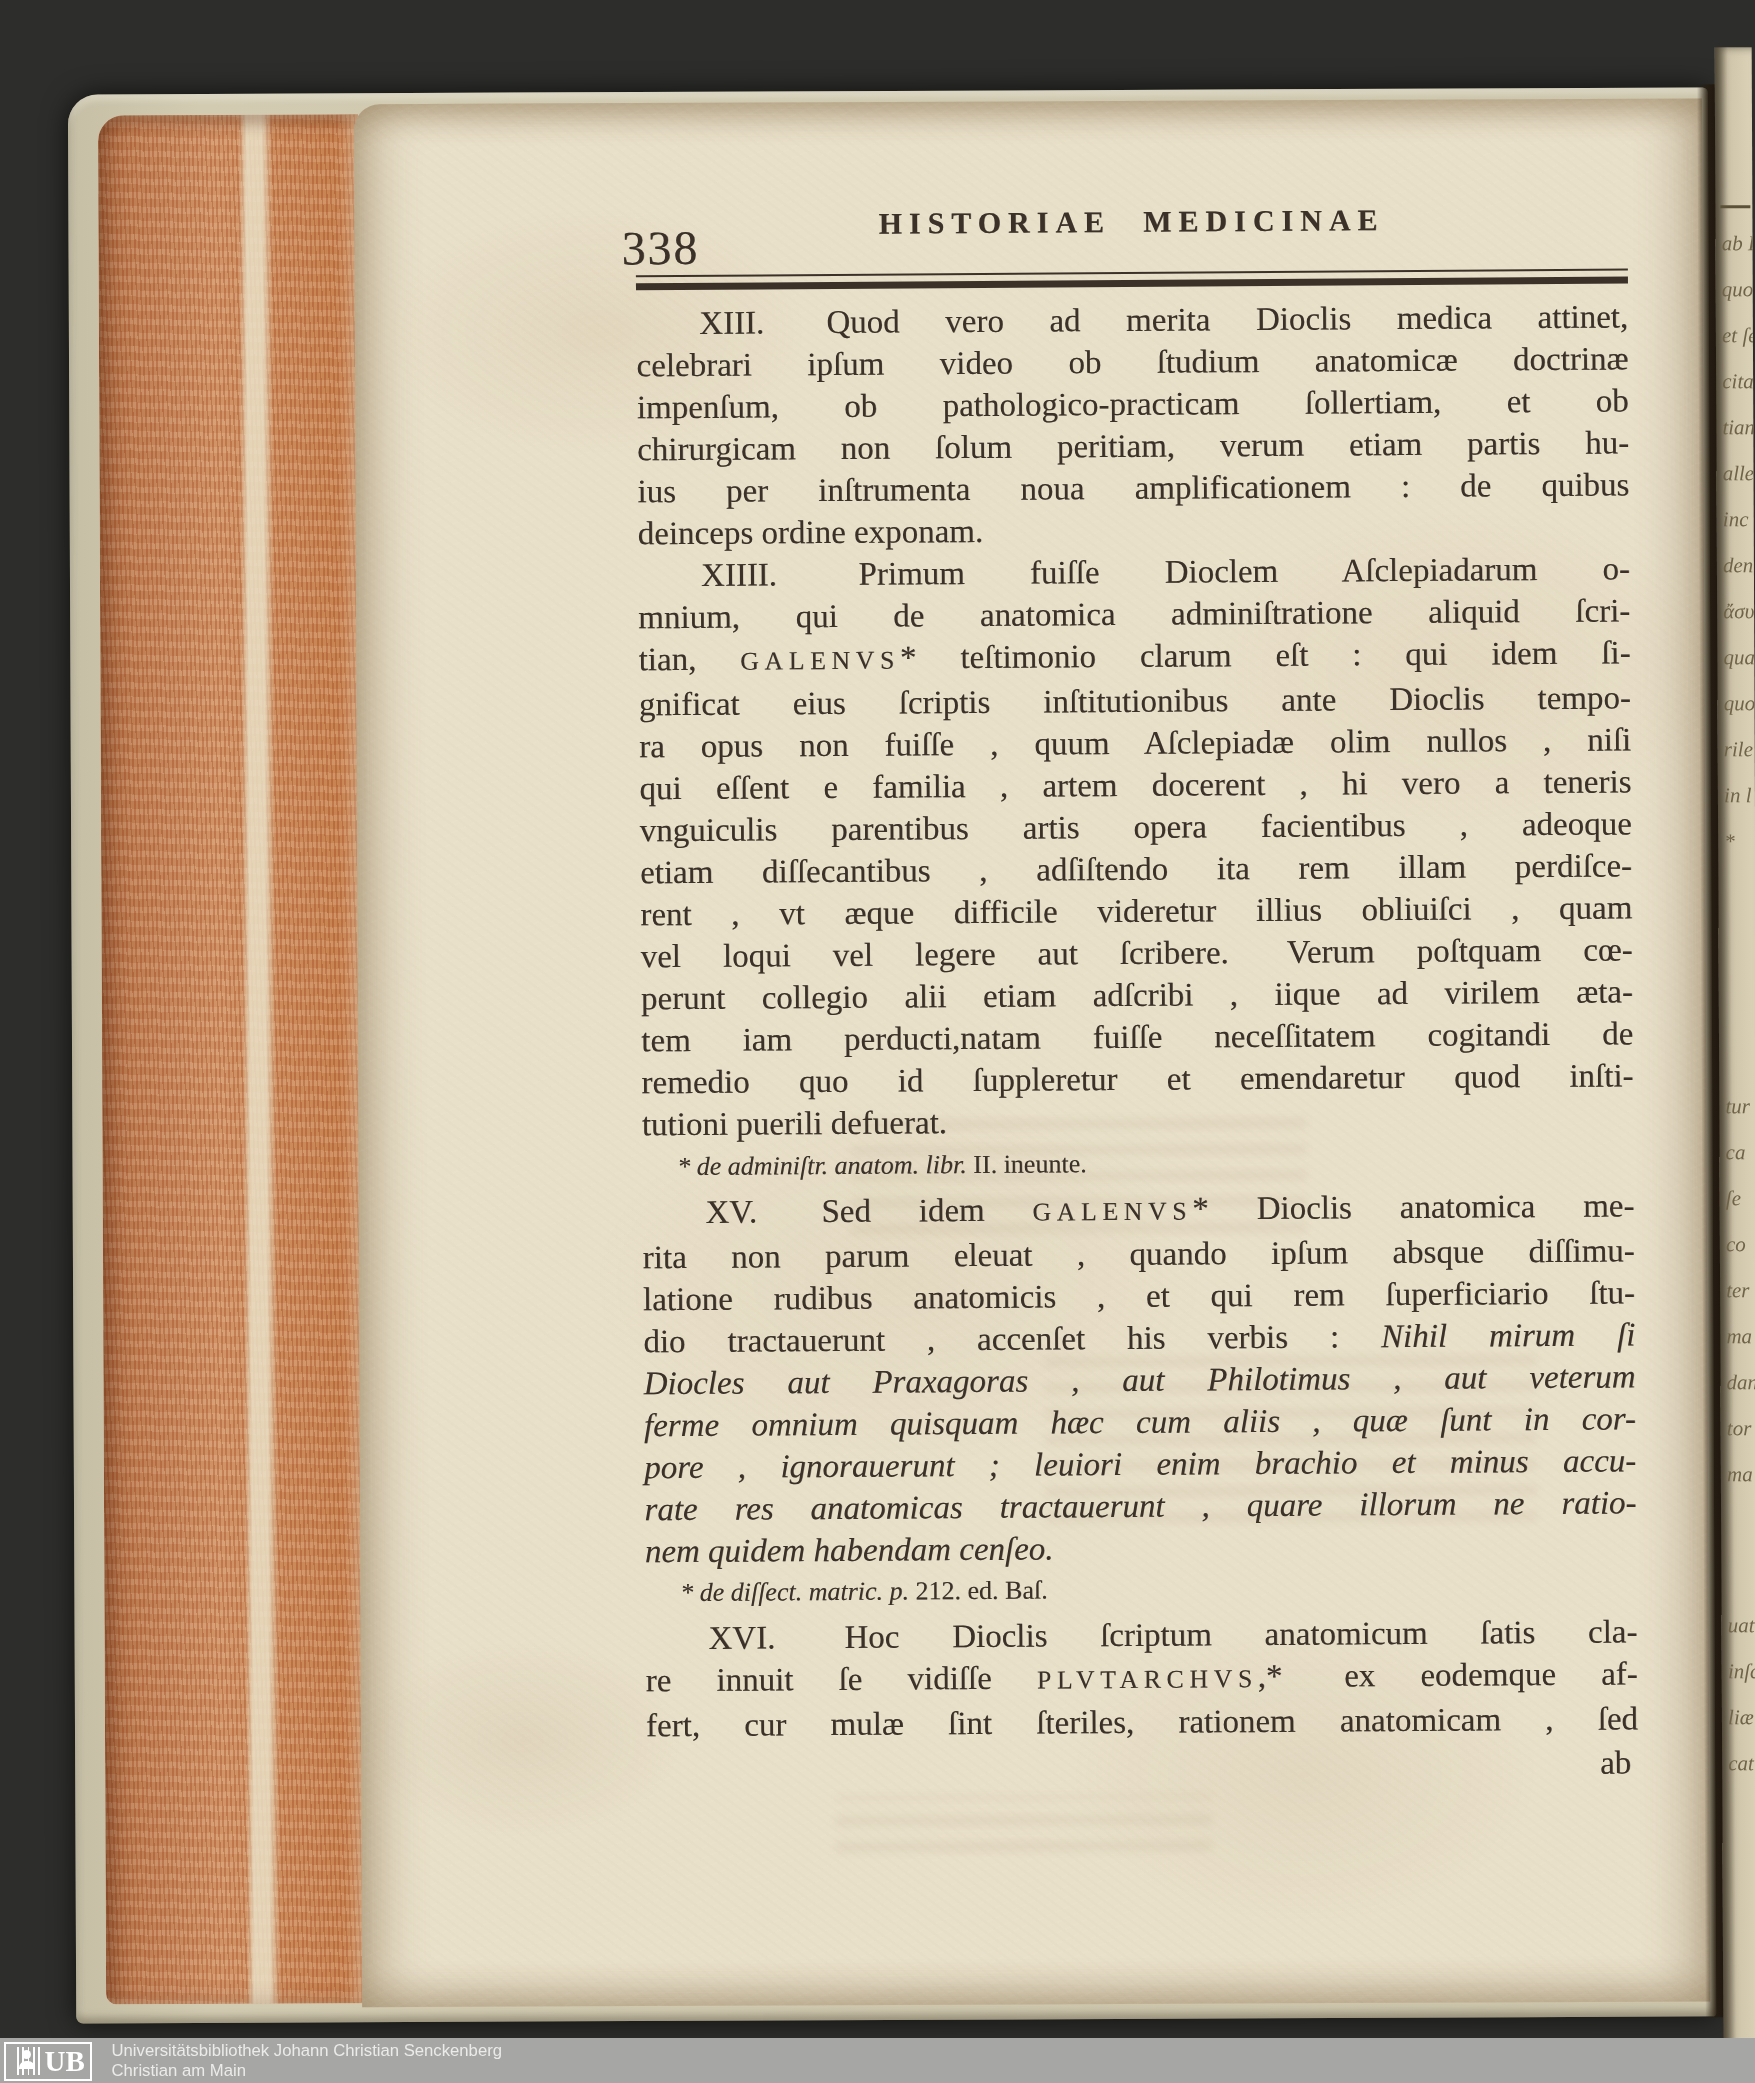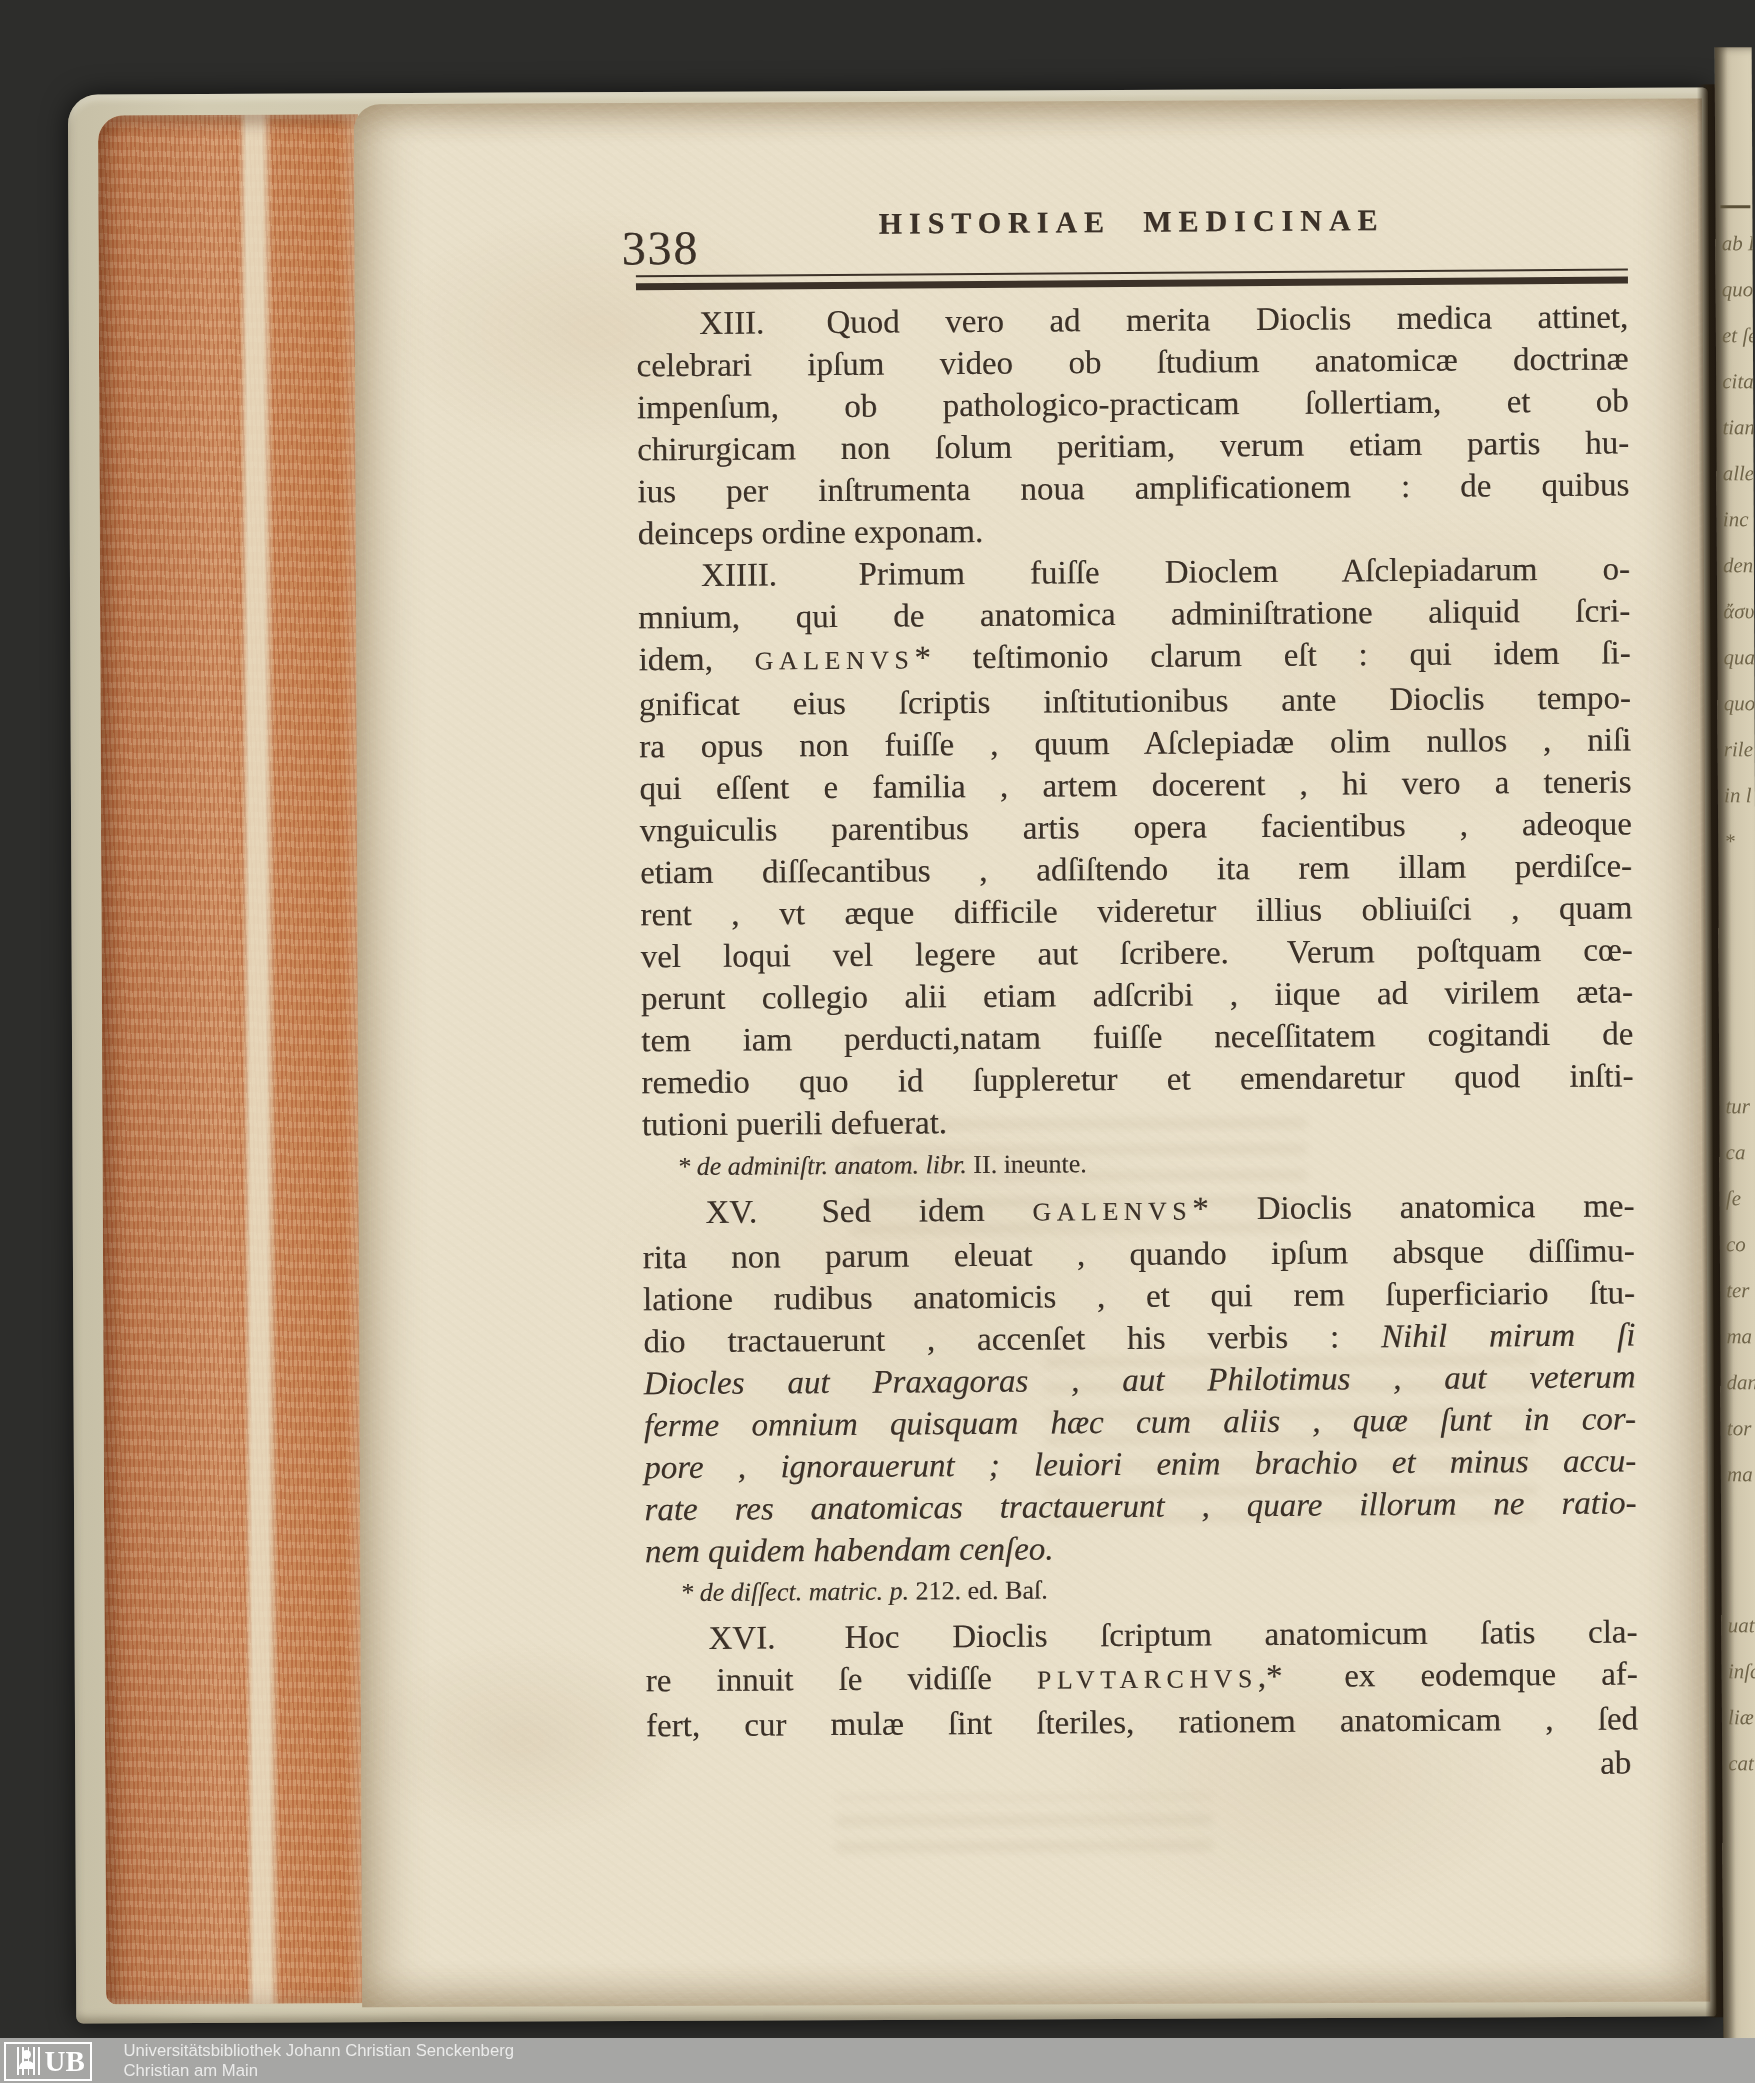--- a/index.html
+++ b/index.html
@@ -73,21 +73,21 @@
     display:flex;align-items:center;font-family:"Liberation Sans","DejaVu Sans",sans-serif;}
   .logo-box{position:relative;width:88px;height:39px;margin-left:3.5px;border:2.6px solid #ffffff;
     box-sizing:border-box;display:flex;align-items:center;padding-left:7px;}
   .logo-pages{width:23px;height:28px;margin-left:4.4px;
     background:repeating-linear-gradient(90deg,#ffffff 0 1.8px, rgba(0,0,0,0) 1.8px 5.3px);}
   .logo-bust{position:absolute;left:12.3px;top:6.1px;width:17.6px;height:24.6px;}
   .logo-bust .head{width:9.7px;height:9.7px;border-radius:50%;background:#fff;margin:0 auto;}
   .logo-bust .shoulders{width:16px;height:8px;border-radius:7px 7px 0 0;background:#fff;margin:1.8px auto 0;}
   .logo-ub{flex:1;text-align:center;color:#ffffff;font-family:"Liberation Serif",serif;
     font-weight:700;font-size:29px;line-height:32px;}
-  .footer-text{margin-left:32px;color:#ebebea;font-size:16.7px;line-height:20px;}
+  .footer-text{margin-left:20px;color:#ebebea;font-size:16.7px;line-height:20px;}
 </style>
 </head>
 <body>
 
 <div class="stage">
   <div class="backdrop"></div>
 
   <div class="book">
     <div class="cover"></div>
     <div class="fore-edge"></div>
@@ -112,21 +112,21 @@
               <div class="line indent"><span class="s-r">XIII.  Quod vero ad merita Dioclis medica attinet,</span></div>
               <div class="line"><span class="s-r">celebrari ipſum video ob ſtudium anatomicæ doctrinæ</span></div>
               <div class="line"><span class="s-r">impenſum, ob pathologico-practicam ſollertiam, et ob</span></div>
               <div class="line"><span class="s-r">chirurgicam non ſolum peritiam, verum etiam partis hu-</span></div>
               <div class="line"><span class="s-r">ius per inſtrumenta noua amplificationem : de quibus</span></div>
               <div class="line last"><span class="s-r">deinceps ordine exponam.</span></div>
             </div>
             <div class="para body">
               <div class="line indent"><span class="s-r">XIIII.  Primum fuiſſe Dioclem Aſclepiadarum o-</span></div>
               <div class="line"><span class="s-r">mnium, qui de anatomica adminiſtratione aliquid ſcri-</span></div>
-              <div class="line"><span class="s-r">idem, </span><span class="s-sc">GALENVS</span><span class="s-r">* teſtimonio clarum eſt : qui idem ſi-</span></div>
+              <div class="line"><span class="s-r">tian, </span><span class="s-sc">GALENVS</span><span class="s-r">* teſtimonio clarum eſt : qui idem ſi-</span></div>
               <div class="line"><span class="s-r">gnificat eius ſcriptis inſtitutionibus ante Dioclis tempo-</span></div>
               <div class="line"><span class="s-r">ra opus non fuiſſe , quum Aſclepiadæ olim nullos , niſi</span></div>
               <div class="line"><span class="s-r">qui eſſent e familia , artem docerent , hi vero a teneris</span></div>
               <div class="line"><span class="s-r">vnguiculis parentibus artis opera facientibus , adeoque</span></div>
               <div class="line"><span class="s-r">etiam diſſecantibus , adſiſtendo ita rem illam perdiſce-</span></div>
               <div class="line"><span class="s-r">rent , vt æque difficile videretur illius obliuiſci , quam</span></div>
               <div class="line"><span class="s-r">vel loqui vel legere aut ſcribere.  Verum poſtquam cœ-</span></div>
               <div class="line"><span class="s-r">perunt collegio alii etiam adſcribi , iique ad virilem æta-</span></div>
               <div class="line"><span class="s-r">tem iam perducti,natam fuiſſe neceſſitatem cogitandi de</span></div>
               <div class="line"><span class="s-r">remedio quo id ſuppleretur et emendaretur quod inſti-</span></div>

